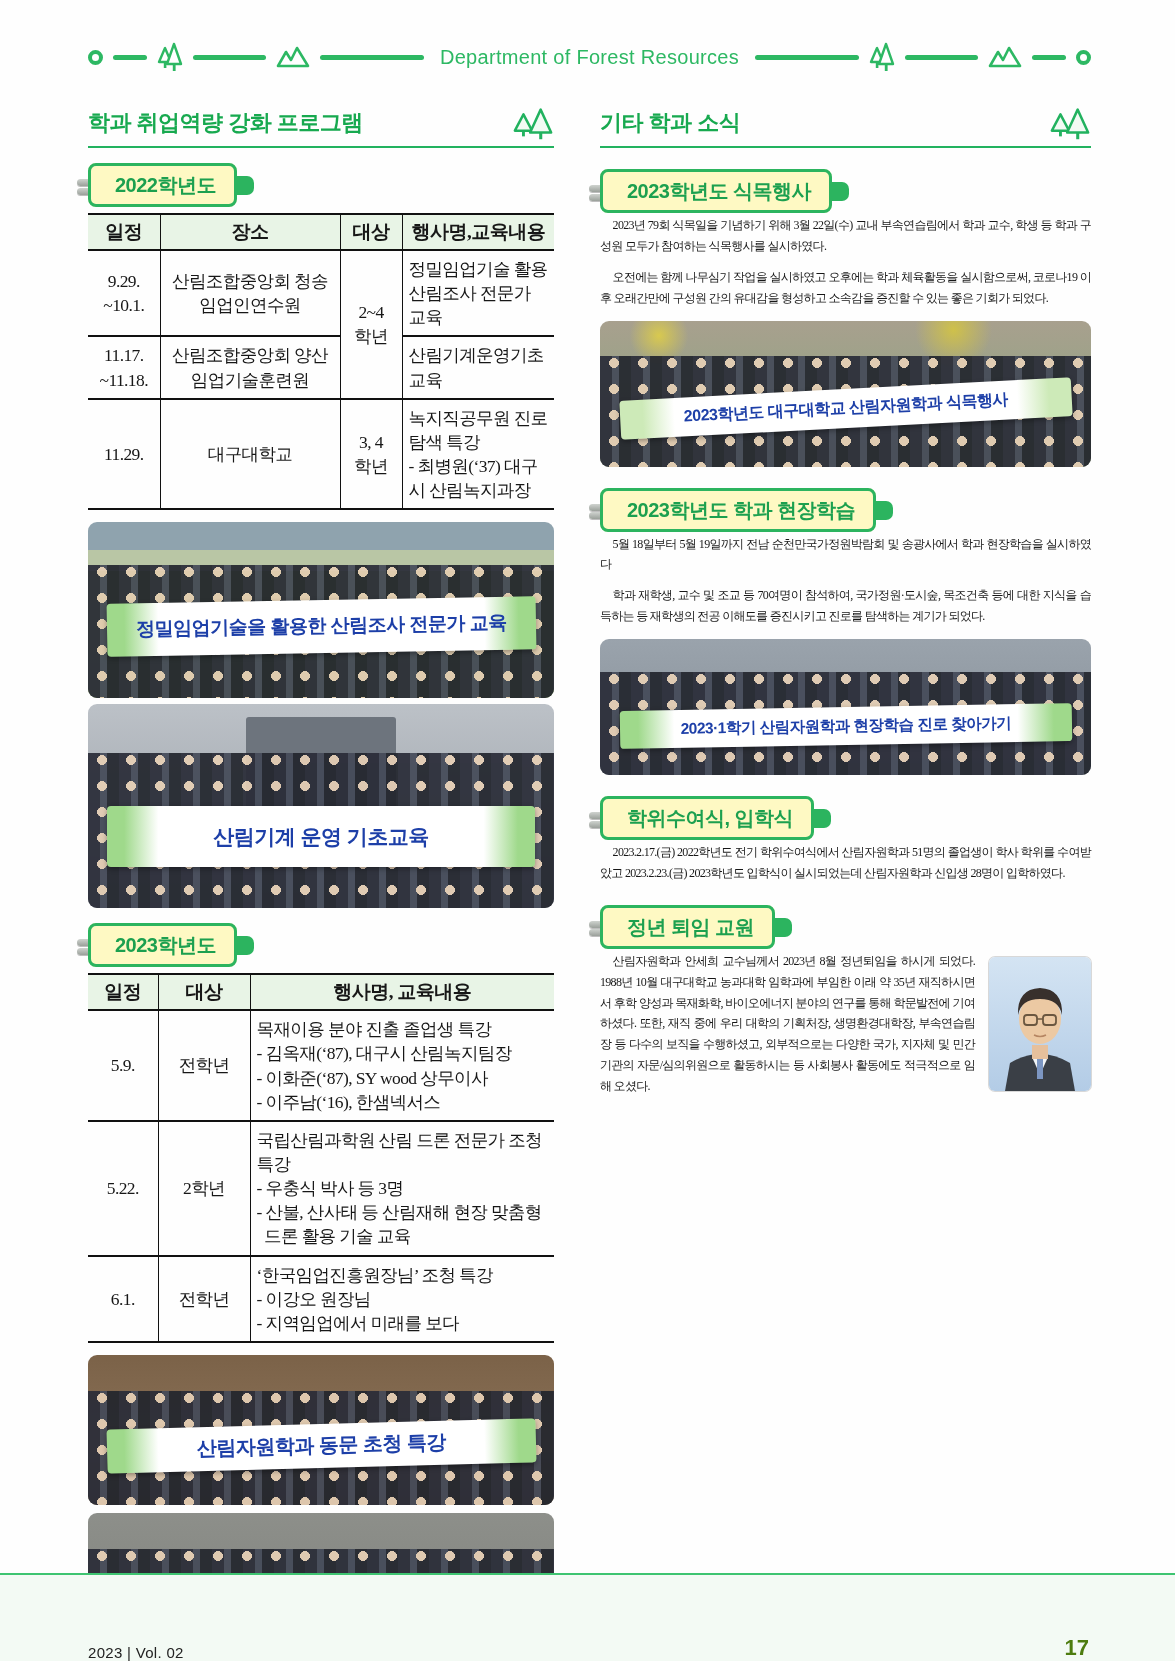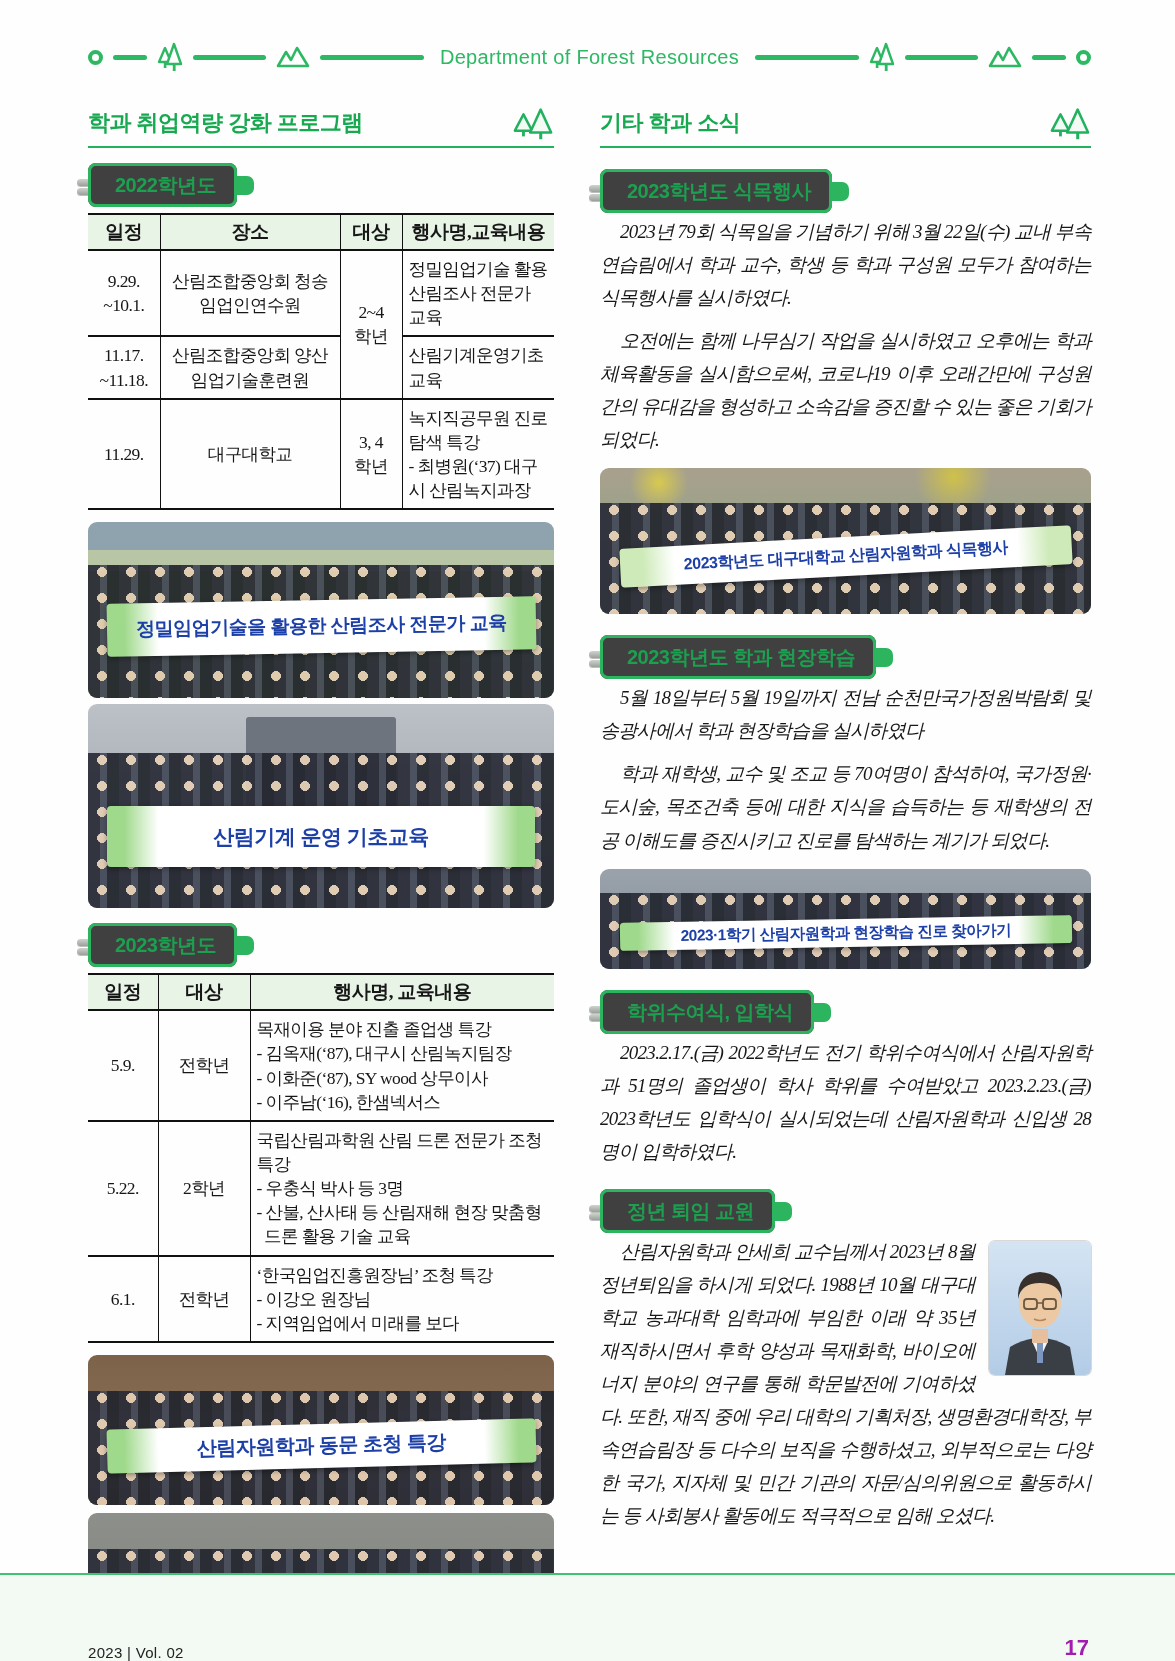--- a/index.html
+++ b/index.html
@@ -18,21 +18,21 @@
   
   .content { display:flex; gap:46px; padding:0 84px 0 88px; margin-top:36px; }
   .col-l { width:466px; flex:0 0 466px; }
   .col-r { width:491px; flex:0 0 491px; }
   .col-head { position:relative; border-bottom:2.5px solid #22b25f; padding-bottom:8px; }
   .col-head .ttl { color:#17a94f; font-family:"Liberation Sans","DejaVu Sans",sans-serif; font-weight:bold; font-size:22px; letter-spacing:-.5px; }
   .col-head .trees { position:absolute; right:0; bottom:6px; }
   
   .badge { position:relative; display:inline-block; margin:24px 0 0 0; }
   .badge .tab { position:absolute; top:4px; bottom:4px; right:-17px; width:30px; background:#2cb45f; border-radius:7px; }
-  .badge .box { position:relative; background:#404040; border:3px solid #2cb45f; border-radius:8px; padding:8px 18px 8px 24px; color:#1ca04f; font-weight:bold; font-size:20px; font-family:"Liberation Sans","DejaVu Sans",sans-serif; letter-spacing:-.5px; }
+  .badge .box { position:relative; background:#fef9c3; border:3px solid #2cb45f; border-radius:8px; padding:8px 18px 8px 24px; color:#1ca04f; font-weight:bold; font-size:20px; font-family:"Liberation Sans","DejaVu Sans",sans-serif; letter-spacing:-.5px; }
   .badge .ring { position:absolute; left:-11px; width:22px; height:7px; background:linear-gradient(#cfd3cf,#9aa09a); border-radius:4px; box-shadow:0 1px 0 rgba(0,0,0,.25); }
   .badge .ring.r1 { top:26%; } .badge .ring.r2 { top:58%; }
   
   .tbl { width:100%; border-collapse:collapse; border-top:2.5px solid #111; border-bottom:2.5px solid #111; margin-top:14px; }
   .tbl th { background:#e8f4e6; border-bottom:2.5px solid #111; font-size:19px; font-weight:bold; padding:4px 2px; letter-spacing:-.5px; }
   .tbl td { border-top:2px solid #111; padding:6px 6px; font-size:17.5px; line-height:1.38; vertical-align:middle; letter-spacing:-.6px; }
   .tbl th + th, .tbl td + td { border-left:1.5px solid #111; }
   .tbl .c { text-align:center; }
   .tbl .pre { white-space:pre-line; }
   
@@ -49,29 +49,29 @@
   .s-field   { background:linear-gradient(#8fa3ae 0 16%,#b9c6a5 16% 28%,#8ca95e 28% 58%,#7c9a4f); }
   .s-build   { background:linear-gradient(#bcc1c7,#a7adb4 55%,#8d939b); }
   .s-build::after { content:""; position:absolute; left:34%; right:34%; top:6%; height:46%; background:#6d747d; border-radius:3px; }
   .s-wood    { background:linear-gradient(#7b6248,#8a7157 60%,#6e5840); }
   .s-hall    { background:linear-gradient(#8d8f8a,#7e807b); }
   .s-spring  { background:linear-gradient(#a8a08e,#9aa387 40%,#8b9a74); }
   .s-spring::before { content:""; position:absolute; inset:0;
     background:radial-gradient(circle 42px at 12% 10%, #d8c94f, transparent 70%),radial-gradient(circle 55px at 72% 6%, #cfc14a, transparent 70%); }
   .s-street  { background:linear-gradient(#9aa3ac,#848d96); }
   
-  .para { margin-top:10px; font-size:19px; line-height:1.74; text-align:justify; text-indent:1.05em; letter-spacing:-.7px;font-style:italic; }
+  .para { margin-top:10px; font-size:12px; line-height:1.74; text-align:justify; text-indent:1.05em; letter-spacing:-.7px; }
   .sec { margin-top:6px; }
   .portrait { float:right; width:102px; height:134px; margin:6px 0 6px 14px; border-radius:6px; overflow:hidden; box-shadow:0 0 0 1px rgba(0,0,0,.15); }
   
   .footer { position:absolute; left:0; right:0; bottom:0; height:88px; background:#f3faf4; border-top:2.5px solid #3ec471;
     display:flex; justify-content:space-between; align-items:flex-end; padding:20px 86px 0 88px;
     font-family:"Liberation Sans","DejaVu Sans",sans-serif; }
   .footer .issue { font-size:15px; color:#222; letter-spacing:.3px; }
-  .footer .pageno { font-size:22px; font-weight:bold; color:#a21caf; }
+  .footer .pageno { font-size:22px; font-weight:bold; color:#4d7c0f; }
 </style>
 </head>
 <body>
 
 <div class="page">
 
   <div class="topbar">
     <div class="tb-ring"></div>
     <div class="tb-line" style="flex:1.1"></div>
     <svg class="icon-svg" width="26" height="30" viewBox="0 0 26 30">
@@ -271,21 +271,21 @@
 
       <div class="sec">
         <div class="badge">
           <span class="tab"></span>
           <span class="ring r1"></span>
           <span class="ring r2"></span>
           <span class="box">2023학년도 학과 현장학습</span>
         </div>
         <p class="para">5월 18일부터 5월 19일까지 전남 순천만국가정원박람회 및 송광사에서 학과 현장학습을 실시하였다</p>
         <p class="para">학과 재학생, 교수 및 조교 등 70여명이 참석하여, 국가정원·도시숲, 목조건축 등에 대한 지식을 습득하는 등 재학생의 전공 이해도를 증진시키고 진로를 탐색하는 계기가 되었다.</p>
-        <div class="photo" style="height:100px">
+        <div class="photo" style="height:136px">
           <div class="scene s-street"></div>
           <div class="crowd"></div>
           <div class="pbanner" style="top:50%; height:28%; font-size:15.5px; transform:rotate(-1deg)">2023·1학기 산림자원학과 현장학습 진로 찾아가기</div>
         </div>
       </div>
 
       <div class="sec">
         <div class="badge">
           <span class="tab"></span>
           <span class="ring r1"></span>

